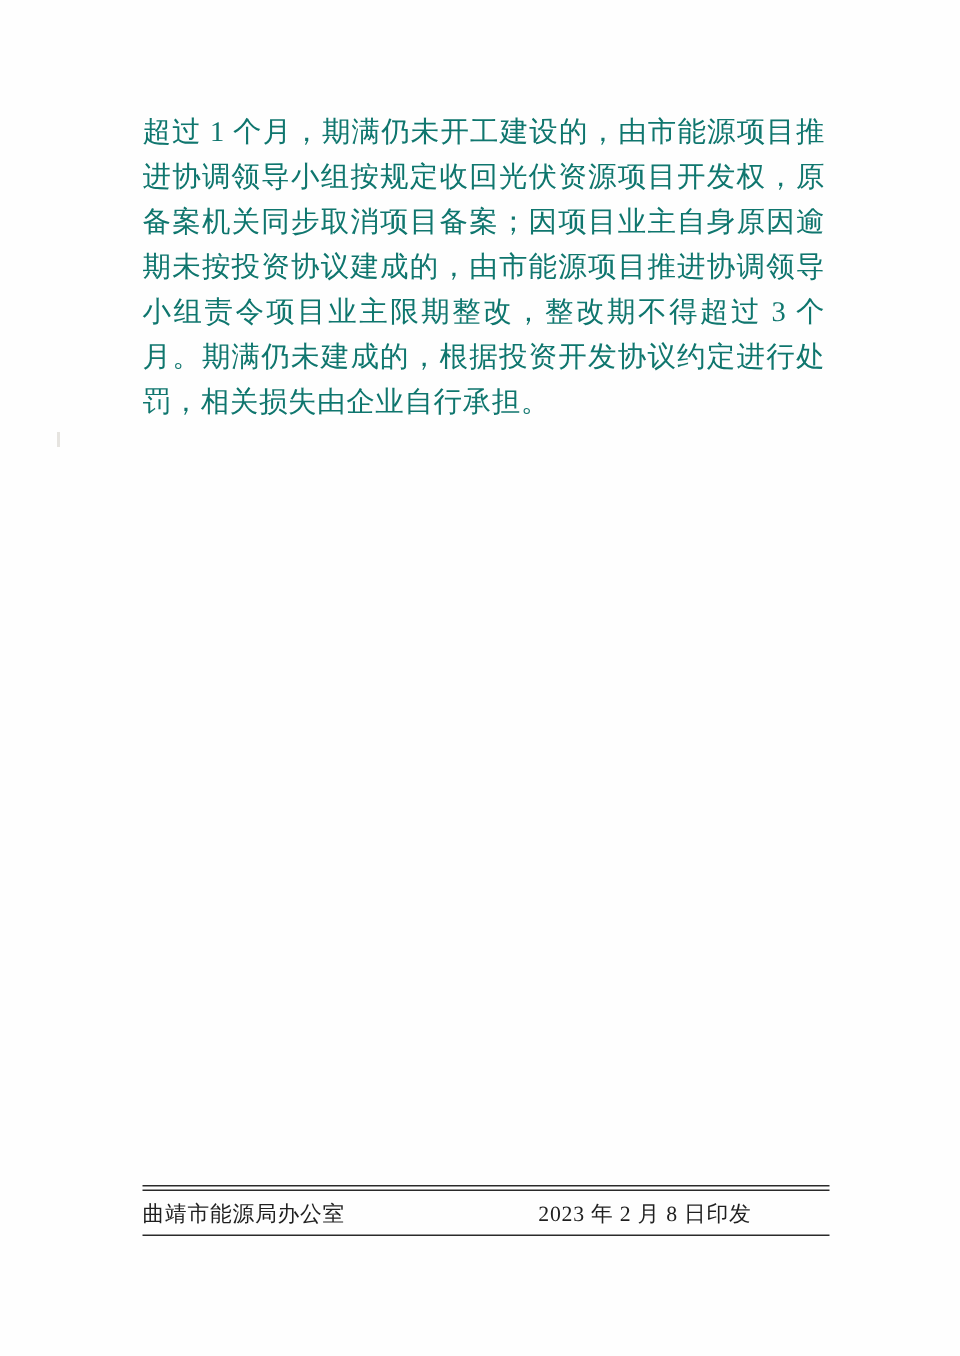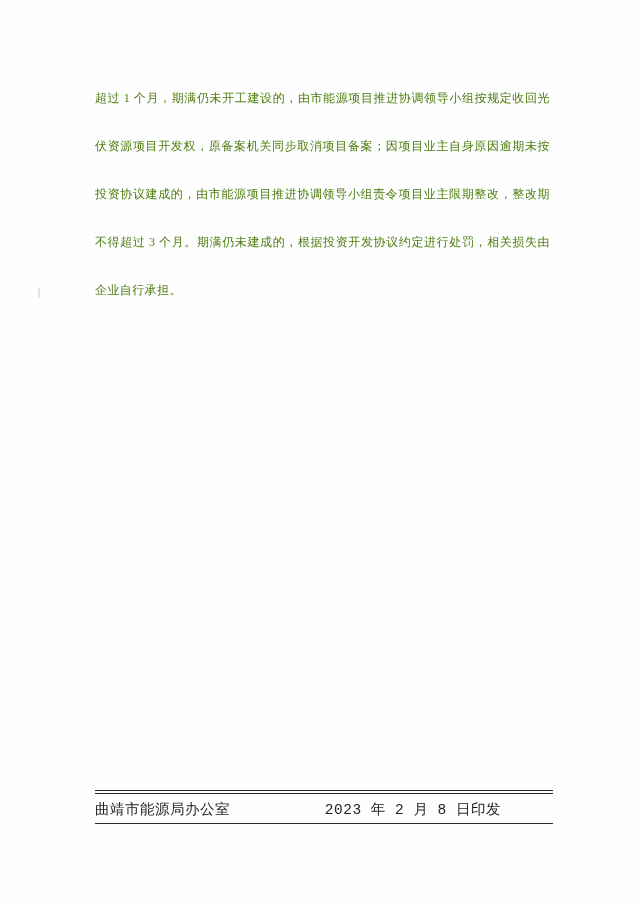--- a/index.html
+++ b/index.html
@@ -27,26 +27,26 @@
     top: 0;
     width: 640px;
     height: 904px;
   }
   
   .body-text {
     position: absolute;
     left: 95px;
     top: 74px;
     width: 455px;
-    font-size: 12px;
-    line-height: 48px;
+    font-size: 19px;
+    line-height: 30px;
     text-align: justify;
     text-justify: inter-ideograph;
     letter-spacing: 0.4px;
-    color: #4d7c0f;
+    color: #0f766e;
   }
   .body-text p {
     margin: 0;
     text-indent: 0;
     text-align: justify;
     text-align-last: justify;
   }
   .body-text p.last-line-left {
     text-align-last: left;
   }
@@ -80,21 +80,20 @@
     font-size: 14.5px;
     letter-spacing: 0.5px;
     color: #1f1f1f;
   }
   .footer-left {
     white-space: nowrap;
   }
   .footer-right {
     white-space: nowrap;
     padding-right: 52px;
-    font-family: Liberation Mono, monospace;
   }
   .footer-bottom-rule {
     width: 100%;
     height: 1px;
     background: #2a2a2a;
     margin-top: 0px;
   }
   
   .speck {
     position: absolute;

